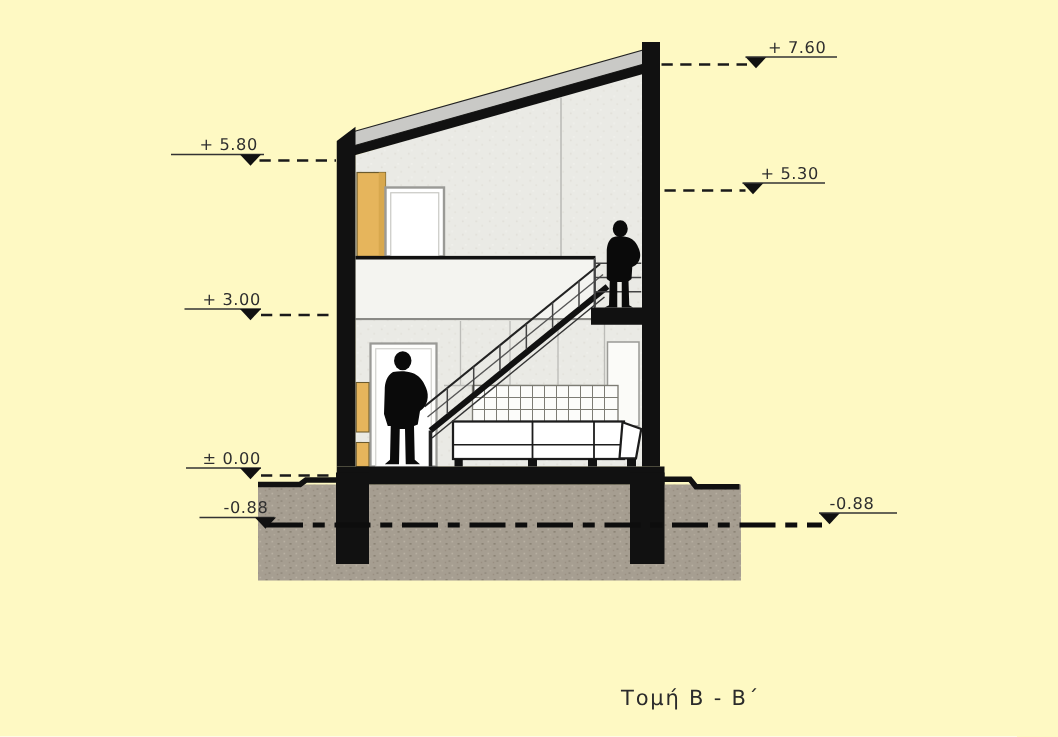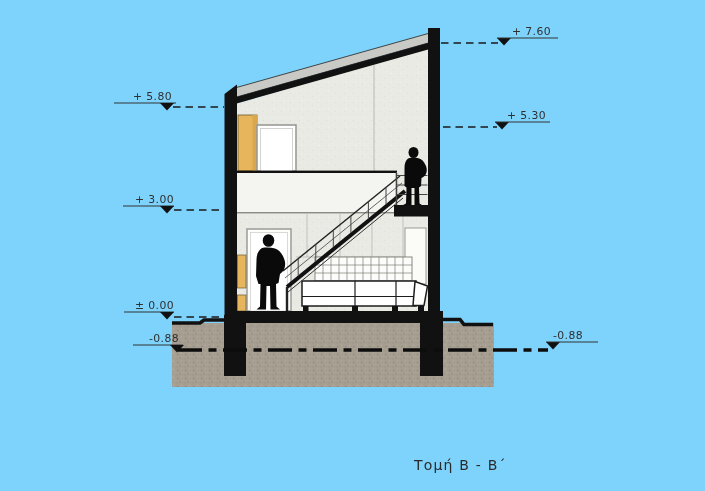--- a/index.html
+++ b/index.html
@@ -1,19 +1,19 @@
 <!DOCTYPE html>
 <html><head>
 <meta charset="utf-8">
 <style>
   html,body{margin:0;padding:0;background:#ffffff;}
   .canvas{
     position:relative;
     width:705px;height:491px;
-    background:#7dd3fc;
+    background:#fef9c3;
     font-family:"DejaVu Sans", sans-serif;
     overflow:hidden;
   }
   svg{display:block;}
   .lvl-label{
     font-family:"DejaVu Sans", sans-serif;
     font-size:10.8px;
     fill:#2f2f2f;
     letter-spacing:0.4px;
   }

